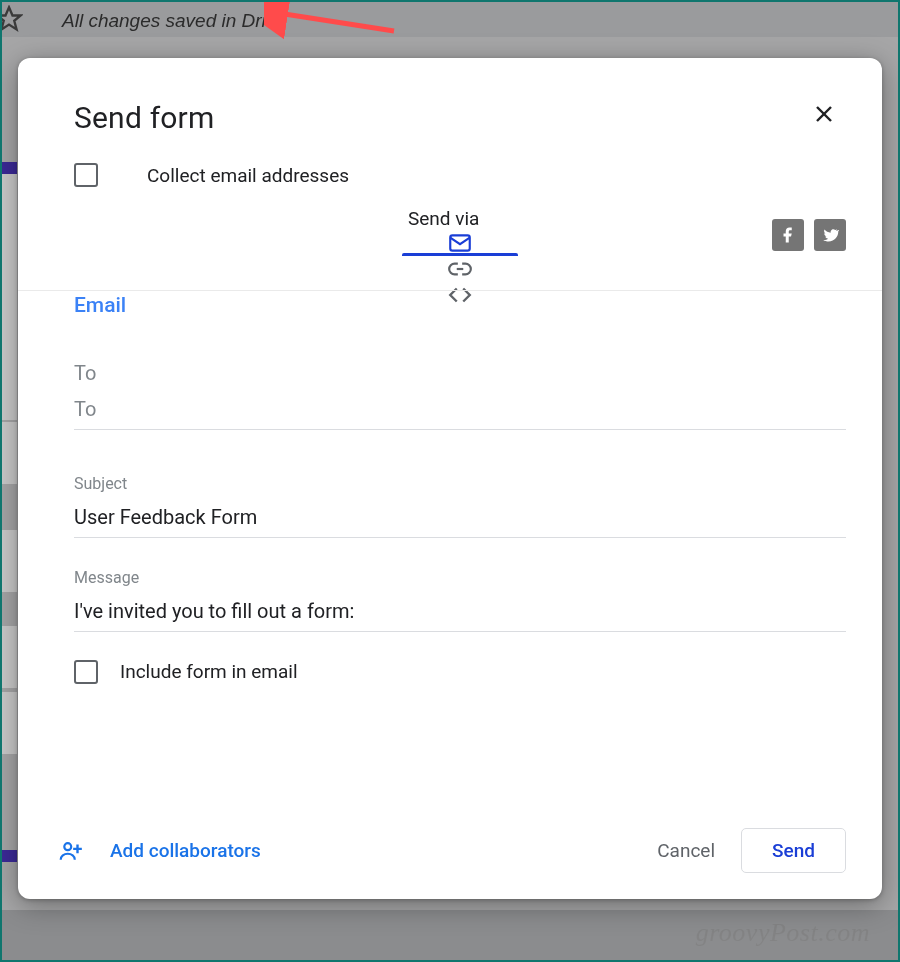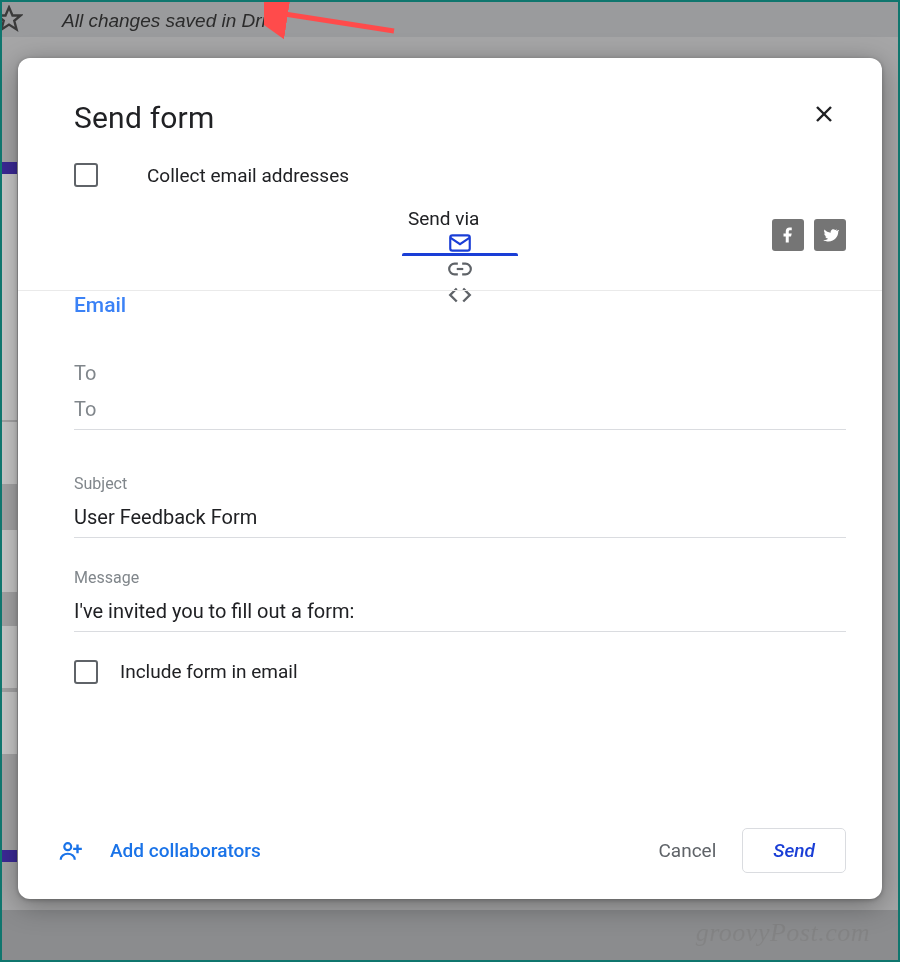--- a/index.html
+++ b/index.html
@@ -235,21 +235,20 @@
   }
   .btn-primary {
     font-size: 19px;
     color: #1a3ed6;
     font-weight: 500;
     padding: 10px 30px;
     border: 1px solid #dadce0;
     border-radius: 5px;
     cursor: pointer;
     background: #fff;
-    font-style: italic;
   }
 </style>
 </head>
 <body>
 
 <div class="stage">
   <div class="bg-top"></div>
   <div class="bg-mid"></div>
   <div class="bg-bot"></div>
 

